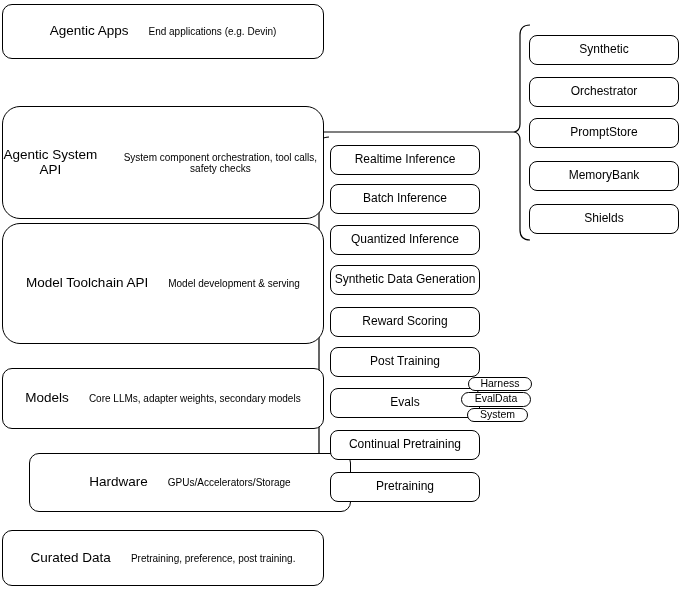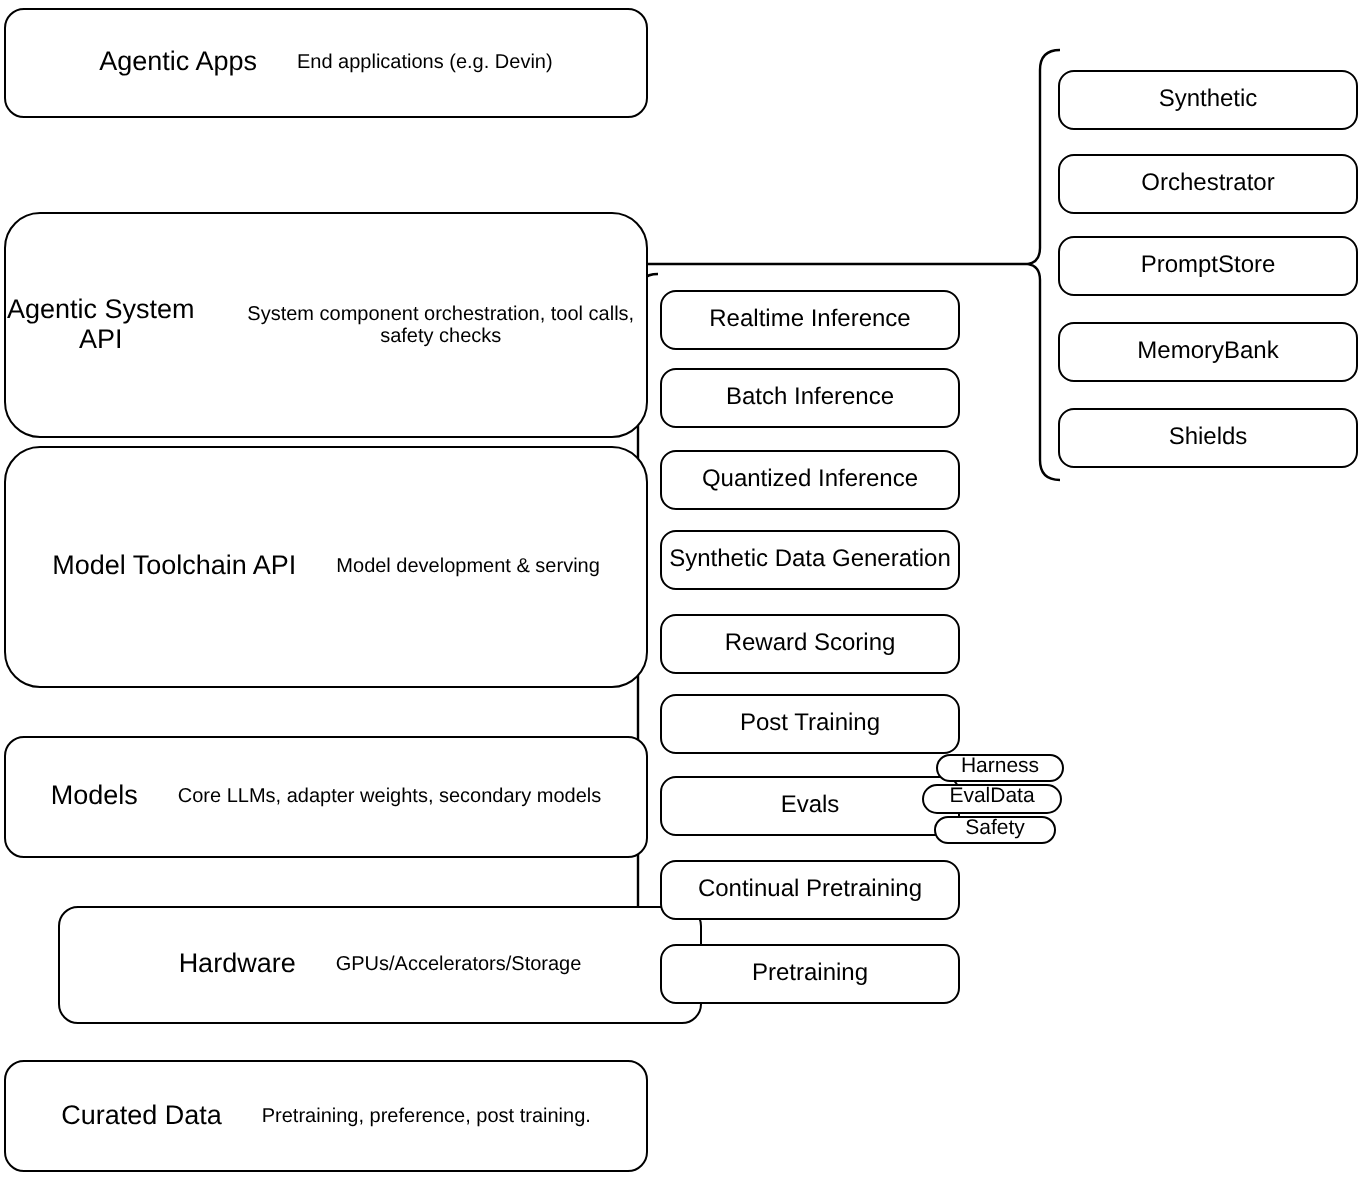--- a/index.html
+++ b/index.html
@@ -126,21 +126,21 @@
     <span>Pretraining</span>
   </div>
 
   <div class="tag-oval" style="left:468px;top:377px;width:64px;height:14px;">
     <span>Harness</span>
   </div>
   <div class="tag-oval" style="left:461px;top:392px;width:70px;height:15px;">
     <span>EvalData</span>
   </div>
   <div class="tag-oval" style="left:467px;top:408px;width:61px;height:14px;">
-    <span>Safety</span>
+    <span>System</span>
   </div>
 
   <div class="right-box" style="top:35px;">
     <span>Synthetic</span>
   </div>
   <div class="right-box" style="top:77px;">
     <span>Orchestrator</span>
   </div>
   <div class="right-box" style="top:118px;">
     <span>PromptStore</span>

